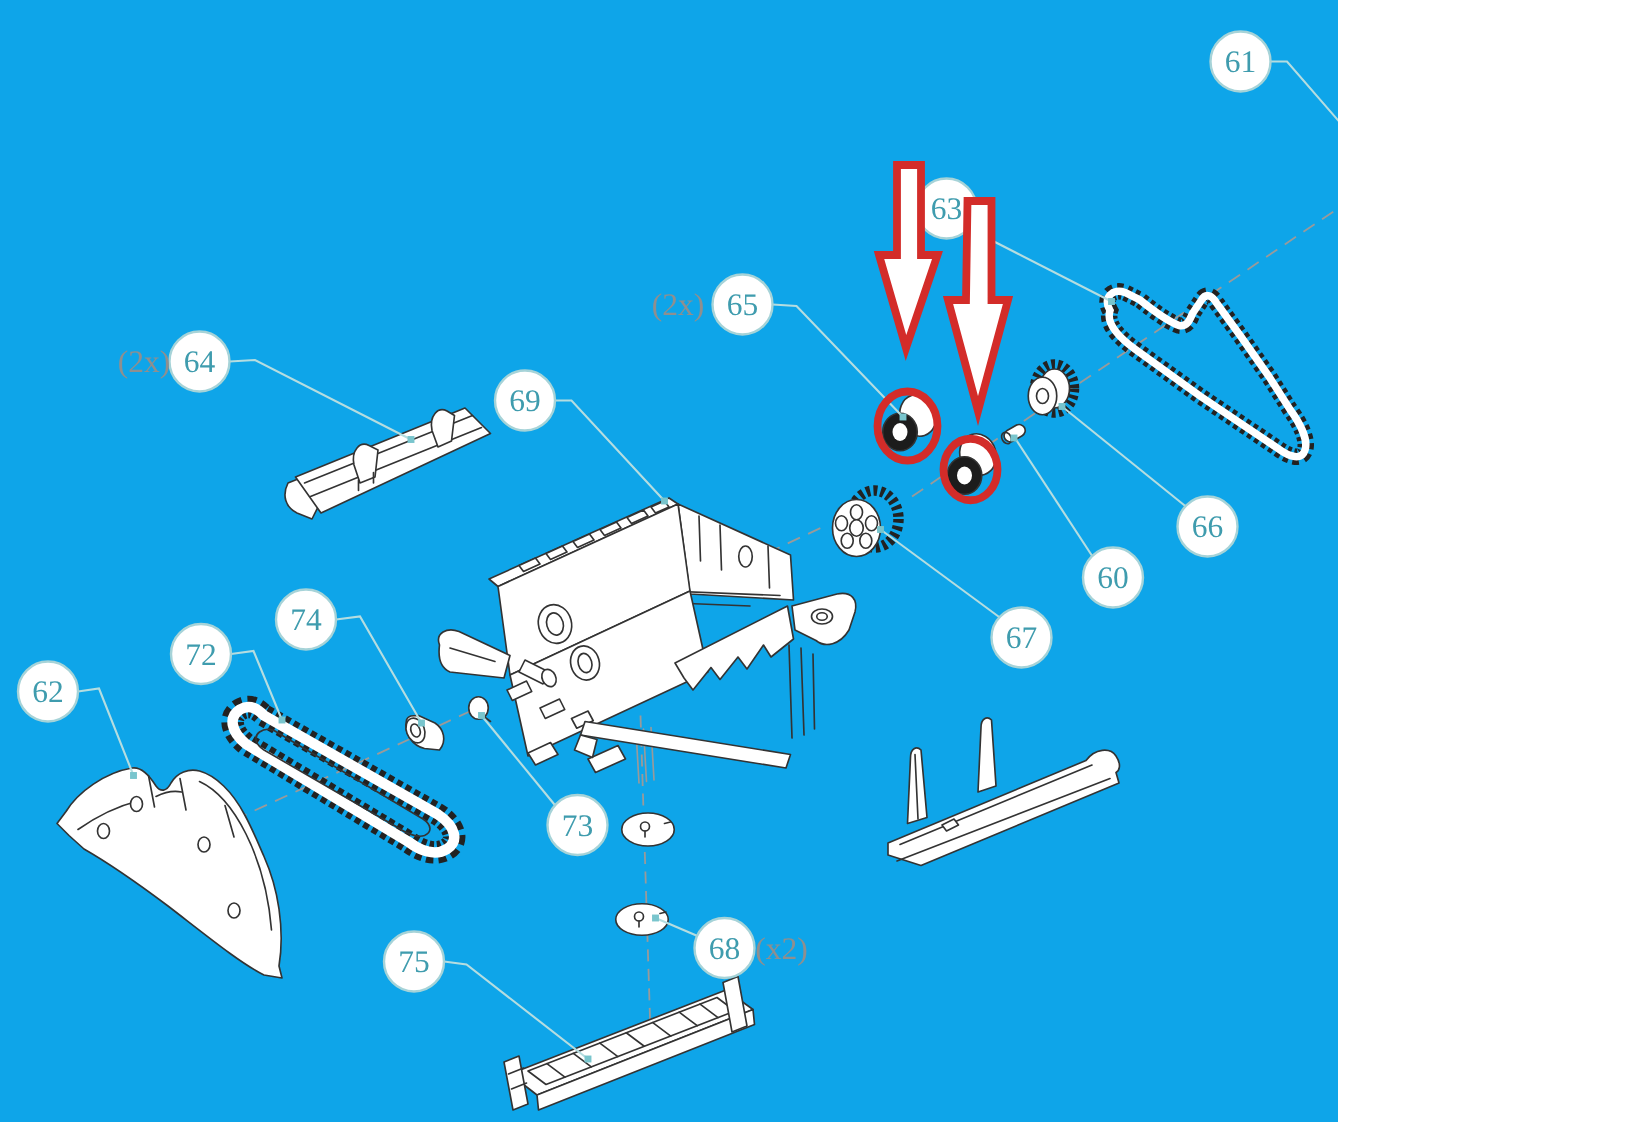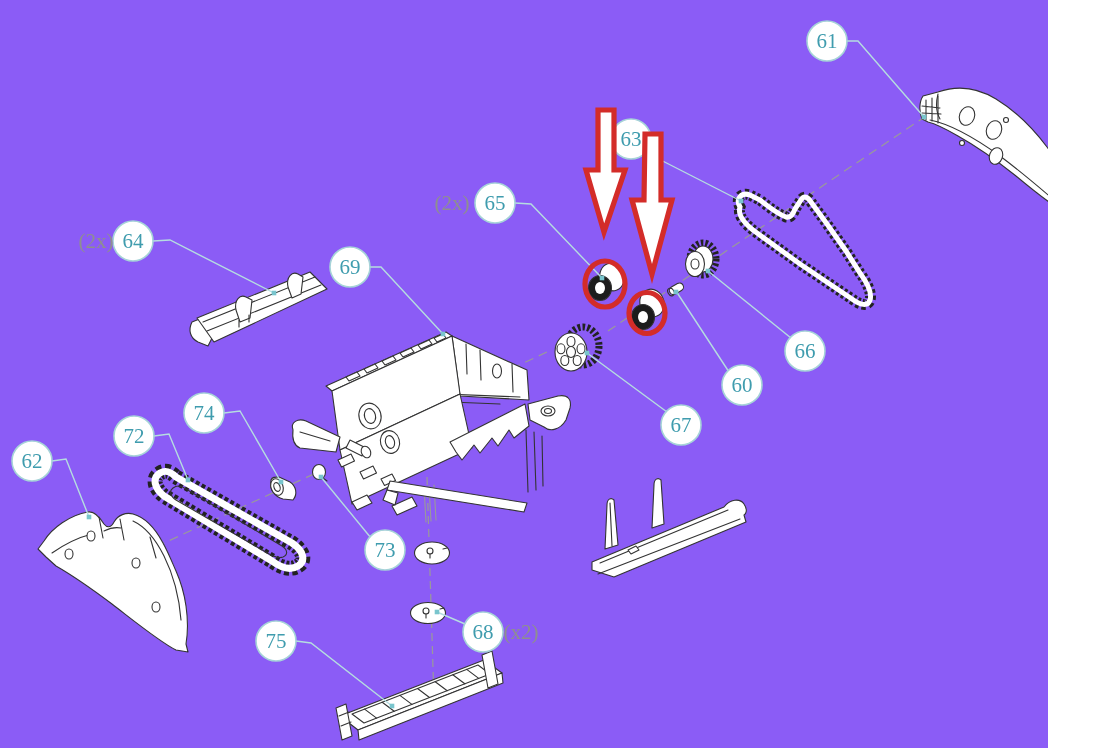--- a/index.html
+++ b/index.html
@@ -1,16 +1,16 @@
 <!DOCTYPE html>
 <html><head>
 <meta charset="utf-8">
 <style>
   html,body{margin:0;padding:0;background:#ffffff;}
-  .stage{position:relative;width:1048px;height:748px;background:#8b5cf6;overflow:hidden;
+  .stage{position:relative;width:892px;height:748px;background:#0ea5e9;overflow:hidden;
          font-family:"Liberation Serif","DejaVu Serif",serif;}
   svg{display:block;}
   .callout circle{fill:#ffffff;stroke:#a6d3d8;stroke-width:1.6;}
   .callout text{fill:#3f9cae;font-size:21px;text-anchor:middle;
                 font-family:"Liberation Serif","DejaVu Serif",serif;}
   .qty{fill:#8f8f8f;font-size:21px;text-anchor:middle;
        font-family:"Liberation Serif","DejaVu Serif",serif;}
   .leader{fill:none;stroke:#b5dde0;stroke-width:1.4;}
   .dot{fill:#79c5cd;stroke:none;}
   .axis{fill:none;stroke:#9a9a9a;stroke-width:1.2;stroke-dasharray:9 6;}

